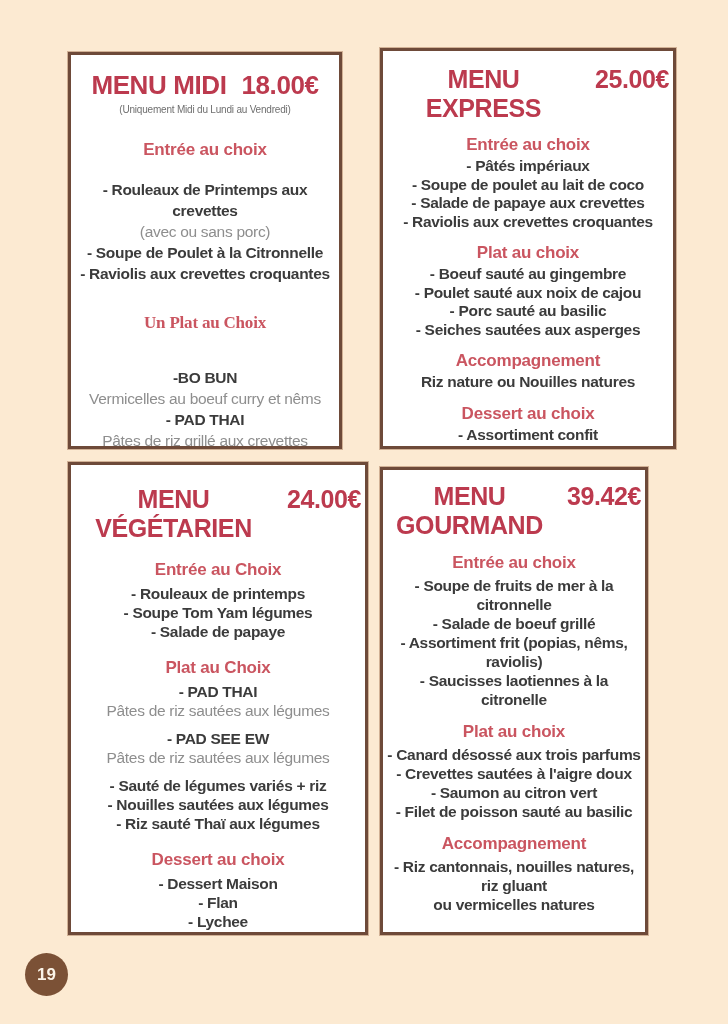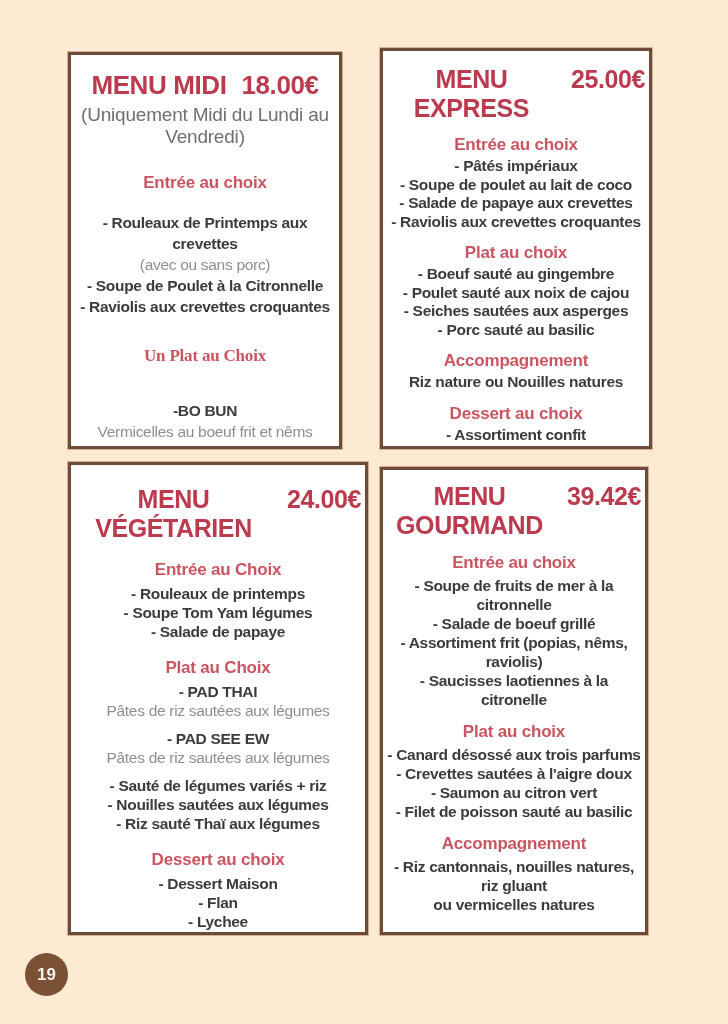--- a/index.html
+++ b/index.html
@@ -21,36 +21,36 @@
     position:absolute;
     background:var(--card);
     border:3px solid var(--border);
     box-shadow:0 0 0 1px var(--border-glow);
     text-align:center;
     color:var(--text);
     overflow:hidden;
     padding:0 4px;
   }
   .box-1{left:68px;top:52px;width:274px;height:397px;}
-  .box-2{left:380px;top:48px;width:272px;height:401px;}
+  .box-2{left:380px;top:48px;width:296px;height:401px;}
   .box-3{left:68px;top:462px;width:300px;height:473px;}
   .box-4{left:380px;top:467px;width:268px;height:468px;}
 
   .menu-title{
     display:flex;justify-content:center;align-items:baseline;gap:15px;
     color:var(--title);
     font-size:25px;font-weight:700;letter-spacing:-.4px;
     margin-top:14px;
   }
   .box-1 .menu-title{font-size:26px;margin-top:15px;}
   .box-3 .menu-title{margin-top:20px;}
   .box-4 .menu-title{margin-top:12px;justify-content:space-between;}
 
   .menu-subtitle{
-    color:#6f6f6f;font-size:19px;letter-spacing:-.2px;margin-top:3px;
+    color:#6f6f6f;font-size:10px;letter-spacing:-.2px;margin-top:3px;
   }
 
   .section-heading{
     color:var(--heading);
     font-size:17px;font-weight:700;letter-spacing:-.2px;
   }
   .item{
     font-size:15.5px;font-weight:700;letter-spacing:-.3px;color:var(--text);
   }
   .item.muted{font-weight:400;color:var(--muted);}
@@ -95,43 +95,43 @@
         <div class="section">
           <h3 class="section-heading">Entrée au choix</h3>
           <div class="item">- Rouleaux de Printemps aux crevettes</div>
           <div class="item muted">(avec ou sans porc)</div>
           <div class="item">- Soupe de Poulet à la Citronnelle</div>
           <div class="item">- Raviolis aux crevettes croquantes</div>
         </div>
         <div class="section">
           <h3 class="section-heading">Un Plat au Choix</h3>
           <div class="item">-BO BUN</div>
-          <div class="item muted">Vermicelles au boeuf frit et nêms</div>
+          <div class="item muted">Vermicelles au boeuf curry et nêms</div>
           <div class="item">- PAD THAI</div>
           <div class="item muted">Pâtes de riz grillé aux crevettes</div>
         </div>
       </section>
       <section class="menu-box box-2">
         <h2 class="menu-title">
           <span>MENU EXPRESS</span>
           <span class="price">25.00€</span>
         </h2>
         <div class="section">
           <h3 class="section-heading">Entrée au choix</h3>
           <div class="item">- Pâtés impériaux</div>
           <div class="item">- Soupe de poulet au lait de coco</div>
           <div class="item">- Salade de papaye aux crevettes</div>
           <div class="item">- Raviolis aux crevettes croquantes</div>
         </div>
         <div class="section">
           <h3 class="section-heading">Plat au choix</h3>
           <div class="item">- Boeuf sauté au gingembre</div>
           <div class="item">- Poulet sauté aux noix de cajou</div>
+          <div class="item">- Porc sauté au basilic</div>
           <div class="item">- Seiches sautées aux asperges</div>
-          <div class="item">- Porc sauté au basilic</div>
         </div>
         <div class="section">
           <h3 class="section-heading">Accompagnement</h3>
           <div class="item">Riz nature ou Nouilles natures</div>
         </div>
         <div class="section">
           <h3 class="section-heading">Dessert au choix</h3>
           <div class="item">- Assortiment confit</div>
           <div class="item">- Lychee</div>
         </div>

